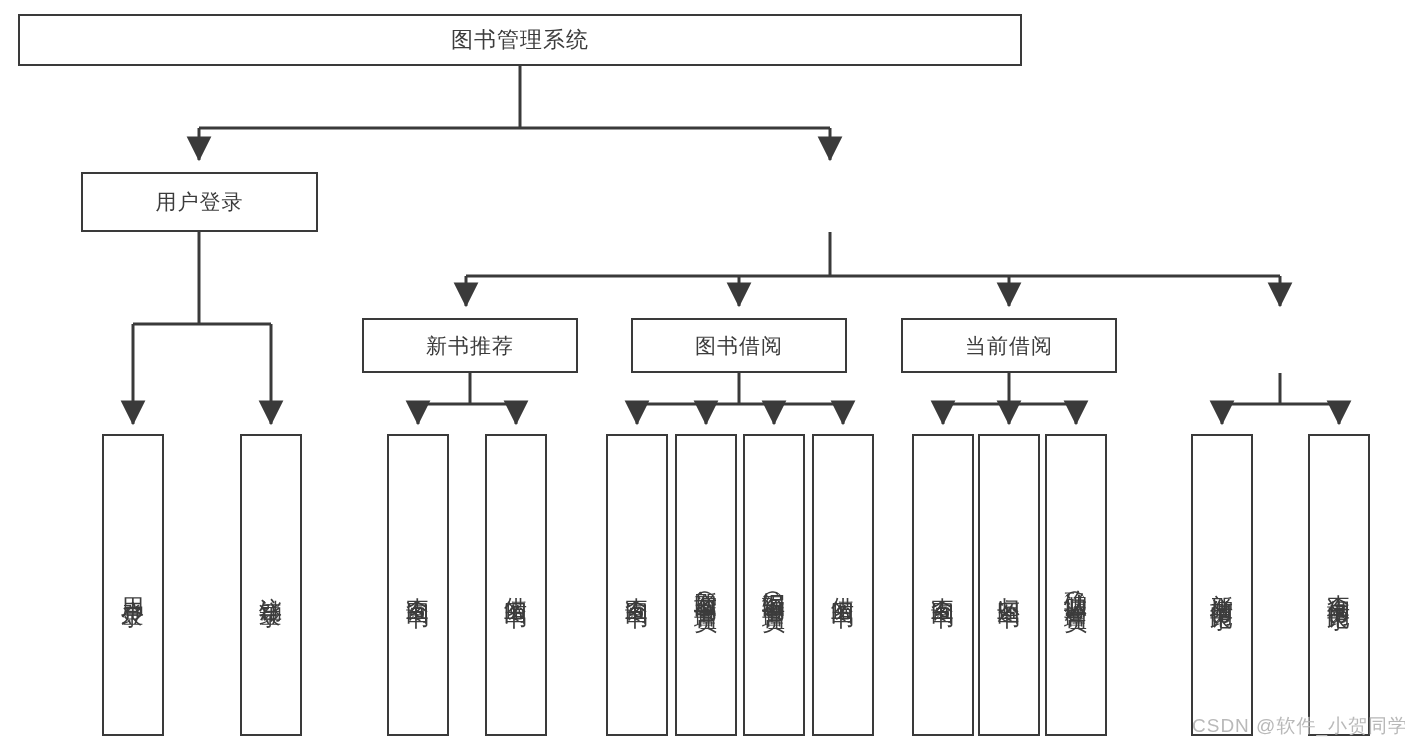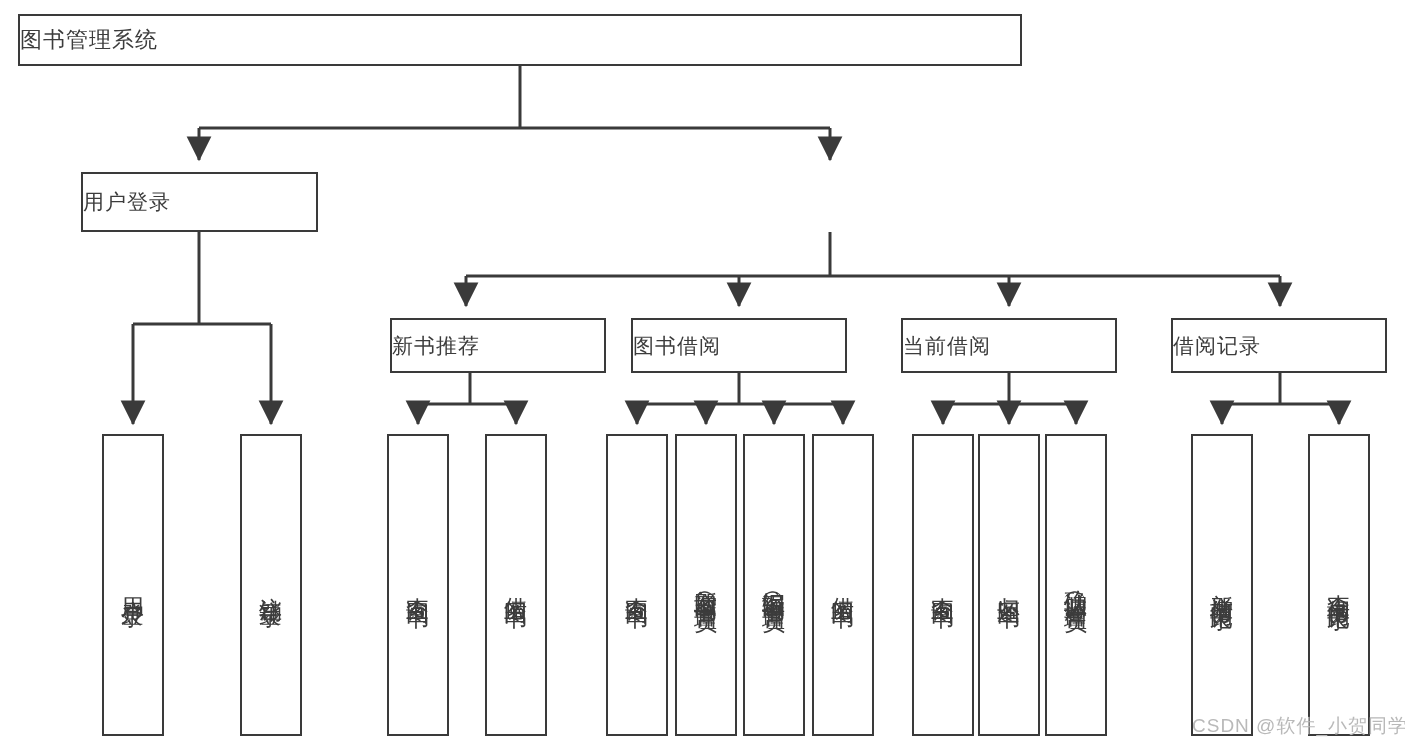--- a/index.html
+++ b/index.html
@@ -26,20 +26,21 @@
     height: 747px;
     pointer-events: none;
   }
   .node {
     position: absolute;
     box-sizing: border-box;
     background: #ffffff;
     border: 2px solid #3a3a3a;
     display: flex;
     align-items: center;
+    justify-content: center;
     color: #3c3c3c;
   }
   .node .label {
     display: block;
     text-align: center;
     white-space: nowrap;
   }
   .h-node .label {
     font-size: 21px;
     letter-spacing: 1px;
@@ -127,35 +128,32 @@
 
   <div class="node h-node root" style="left:18px; top:14px; width:1004px; height:52px;">
     <span class="label">图书管理系统</span>
   </div>
 
   <div class="node h-node" style="left:81px; top:172px; width:237px; height:60px;">
     <span class="label">用户登录</span>
   </div>
 
 
-  <div class="node h-node" style="left:362px; top:318px; width:216px; height:55px;margin-left:28px;">
+  <div class="node h-node" style="left:362px; top:318px; width:216px; height:55px;">
     <span class="label">新书推荐</span>
   </div>
 
   <div class="node h-node" style="left:901px; top:318px; width:216px; height:55px;">
     <span class="label">当前借阅</span>
   </div>
 
   <div class="node h-node" style="left:631px; top:318px; width:216px; height:55px;">
     <span class="label">图书借阅</span>
   </div>
 
-  <div class="node h-node" style="left:1171px; top:318px; width:216px; height:55px;">
-    <span class="label">借阅记录</span>
-  </div>
 
   <div class="node v-node" style="left:102px; top:434px; width:62px; height:302px;">
     <span class="label">用户登录</span>
   </div>
 
   <div class="node v-node" style="left:240px; top:434px; width:62px; height:302px;">
     <span class="label">注销登录</span>
   </div>
 
   <div class="node v-node" style="left:387px; top:434px; width:62px; height:302px;">

